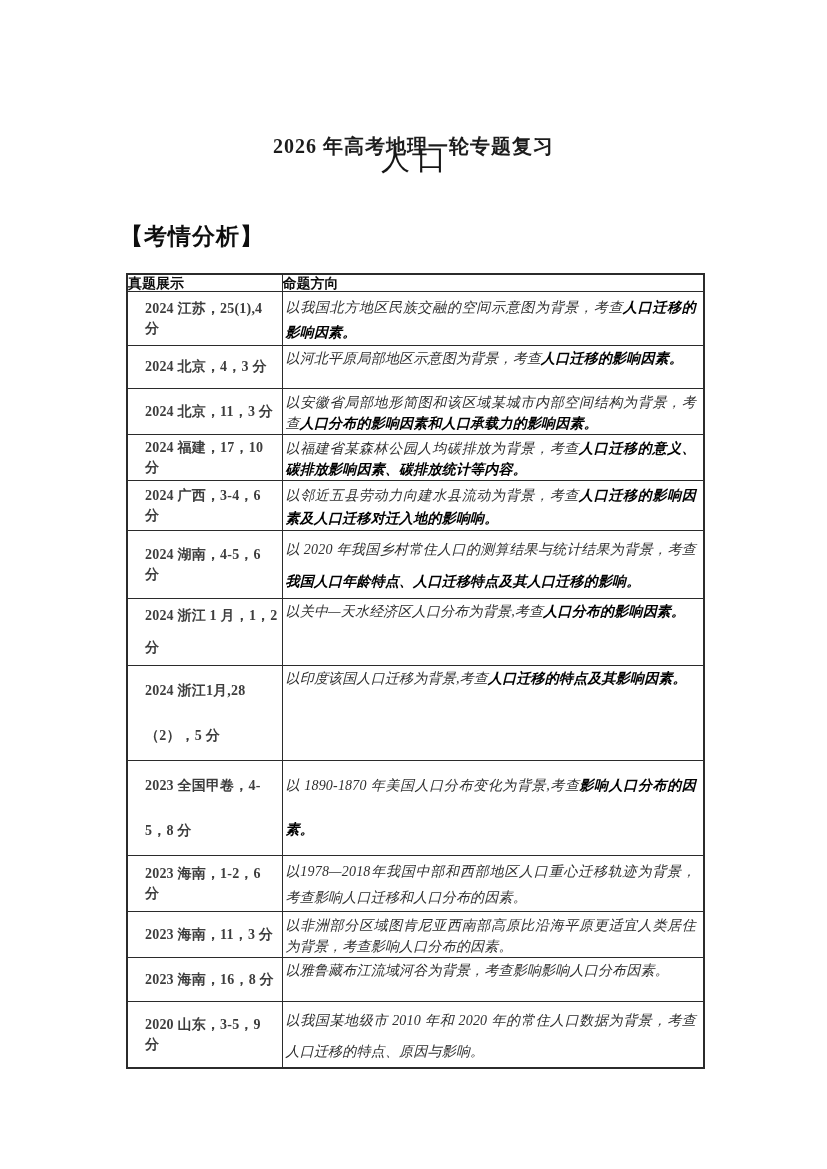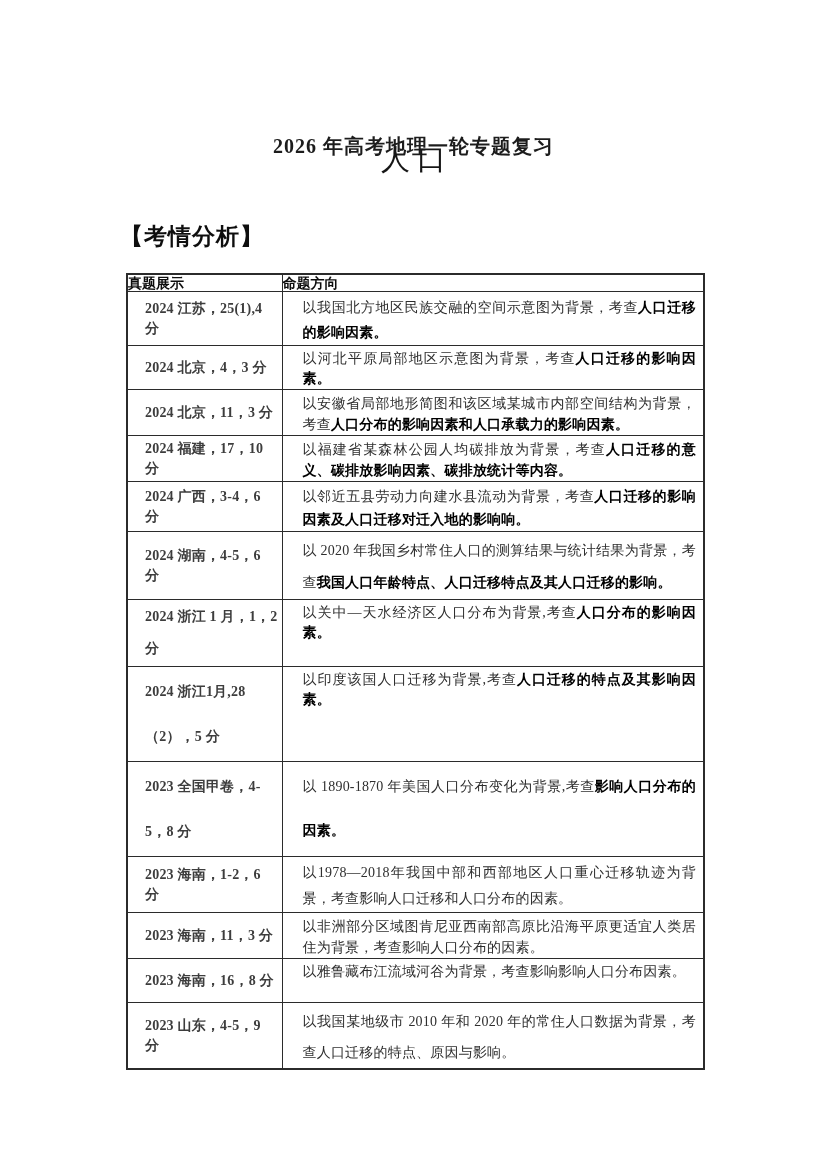--- a/index.html
+++ b/index.html
@@ -51,25 +51,26 @@
   td.exam{
     vertical-align:middle;
     padding:1px 4px 1px 17px;
     line-height:20px;
     color:#3d3d3d;
     letter-spacing:0.2px;
     font-weight:bold;
   }
   td.dir{
     vertical-align:top;
-    padding:3px 7px 0 20px;
+    padding:3px 7px 0 3px;
     line-height:20px;
     color:#2e2e2e;
     text-align:justify;
     letter-spacing:0.2px;
+    font-style:italic;
   }
   td.dir .seg-b{font-weight:bold;color:#000;}
   
   tbody tr:nth-child(1){height:52px}  tbody tr:nth-child(1) td.dir{line-height:25px}
   tbody tr:nth-child(2){height:43px}
   tbody tr:nth-child(3){height:42px}  tbody tr:nth-child(3) td.dir{line-height:21px}
   tbody tr:nth-child(4){height:43px}  tbody tr:nth-child(4) td.dir{line-height:21px}
   tbody tr:nth-child(5){height:46px}  tbody tr:nth-child(5) td.dir{line-height:23px}
   tbody tr:nth-child(6){height:63px}  tbody tr:nth-child(6) td.dir{line-height:32px}
   tbody tr:nth-child(7){height:64px}  tbody tr:nth-child(7) td.exam{line-height:32px}
@@ -143,18 +144,18 @@
         </tr>
         <tr>
           <td class="exam">2023 海南，11，3 分</td>
           <td class="dir"><span class="seg">以非洲部分区域图肯尼亚西南部高原比沿海平原更适宜人类居住为背景，考查影响人口分布的因素。</span></td>
         </tr>
         <tr>
           <td class="exam">2023 海南，16，8 分</td>
           <td class="dir"><span class="seg">以雅鲁藏布江流域河谷为背景，考查影响影响人口分布因素。</span></td>
         </tr>
         <tr>
-          <td class="exam">2023 山东，4-5，9 分</td>
+          <td class="exam">2020 山东，3-5，9 分</td>
           <td class="dir"><span class="seg">以我国某地级市 2010 年和 2020 年的常住人口数据为背景，考查人口迁移的特点、原因与影响。</span></td>
         </tr>
       </tbody>
   </table>
 </div>
 
 </body></html>

